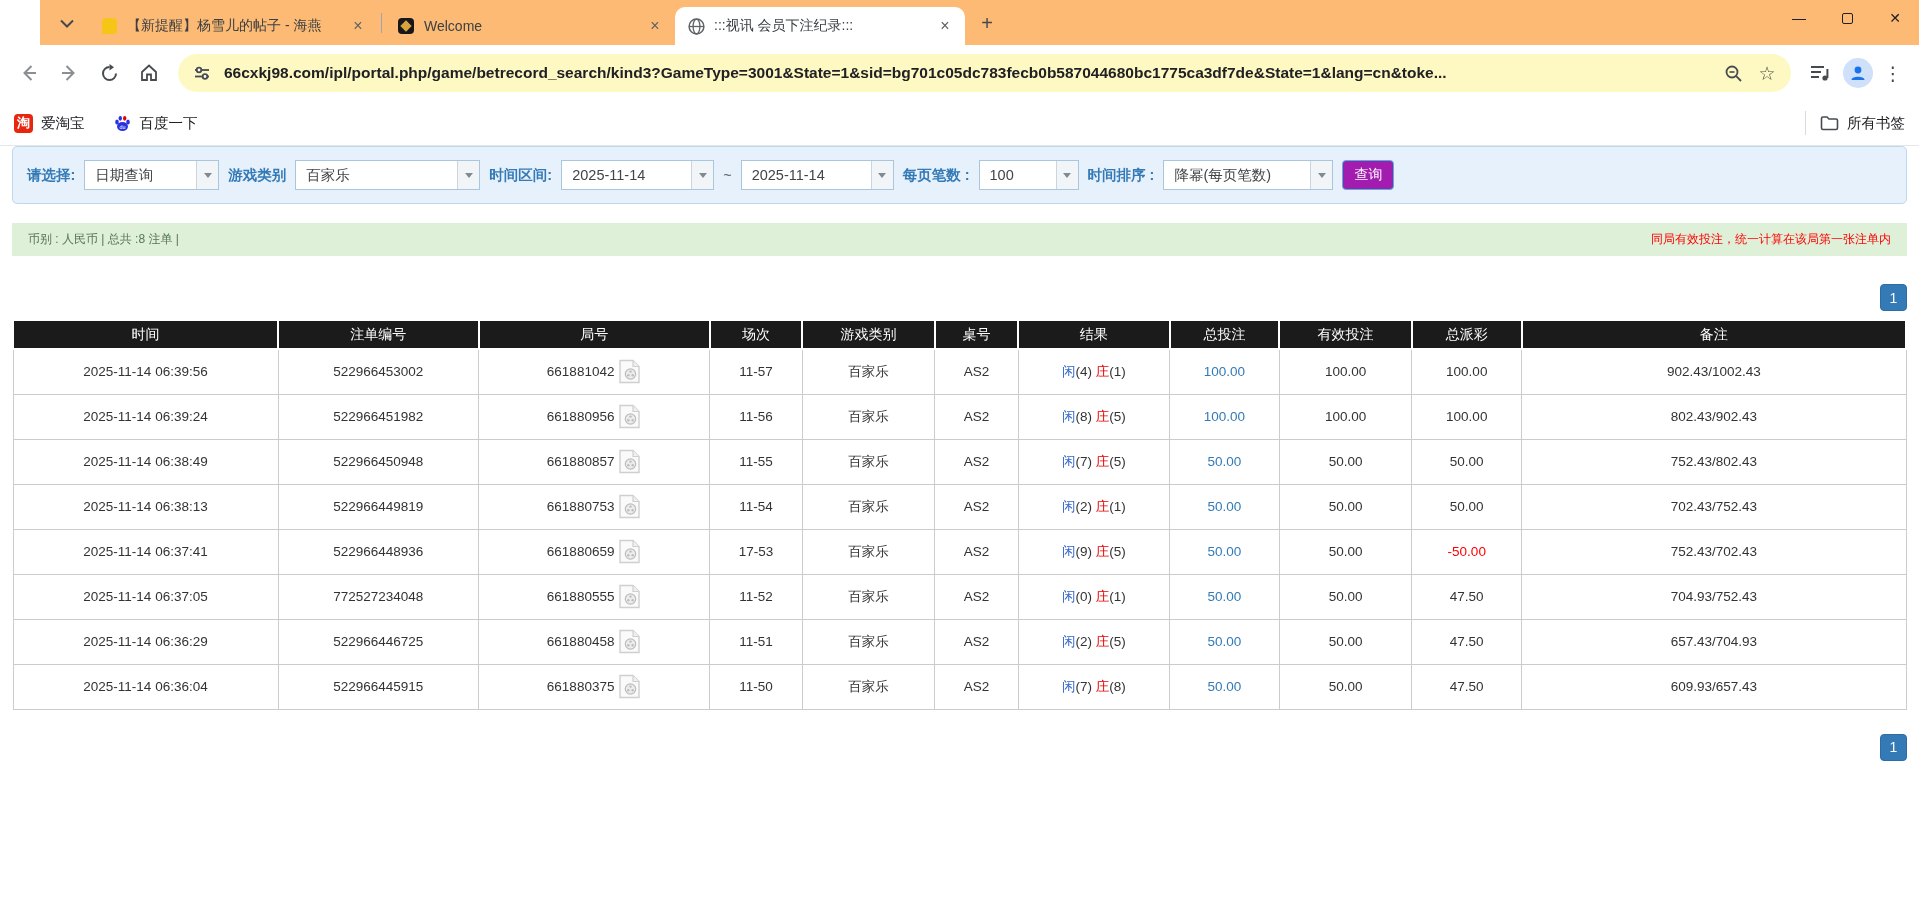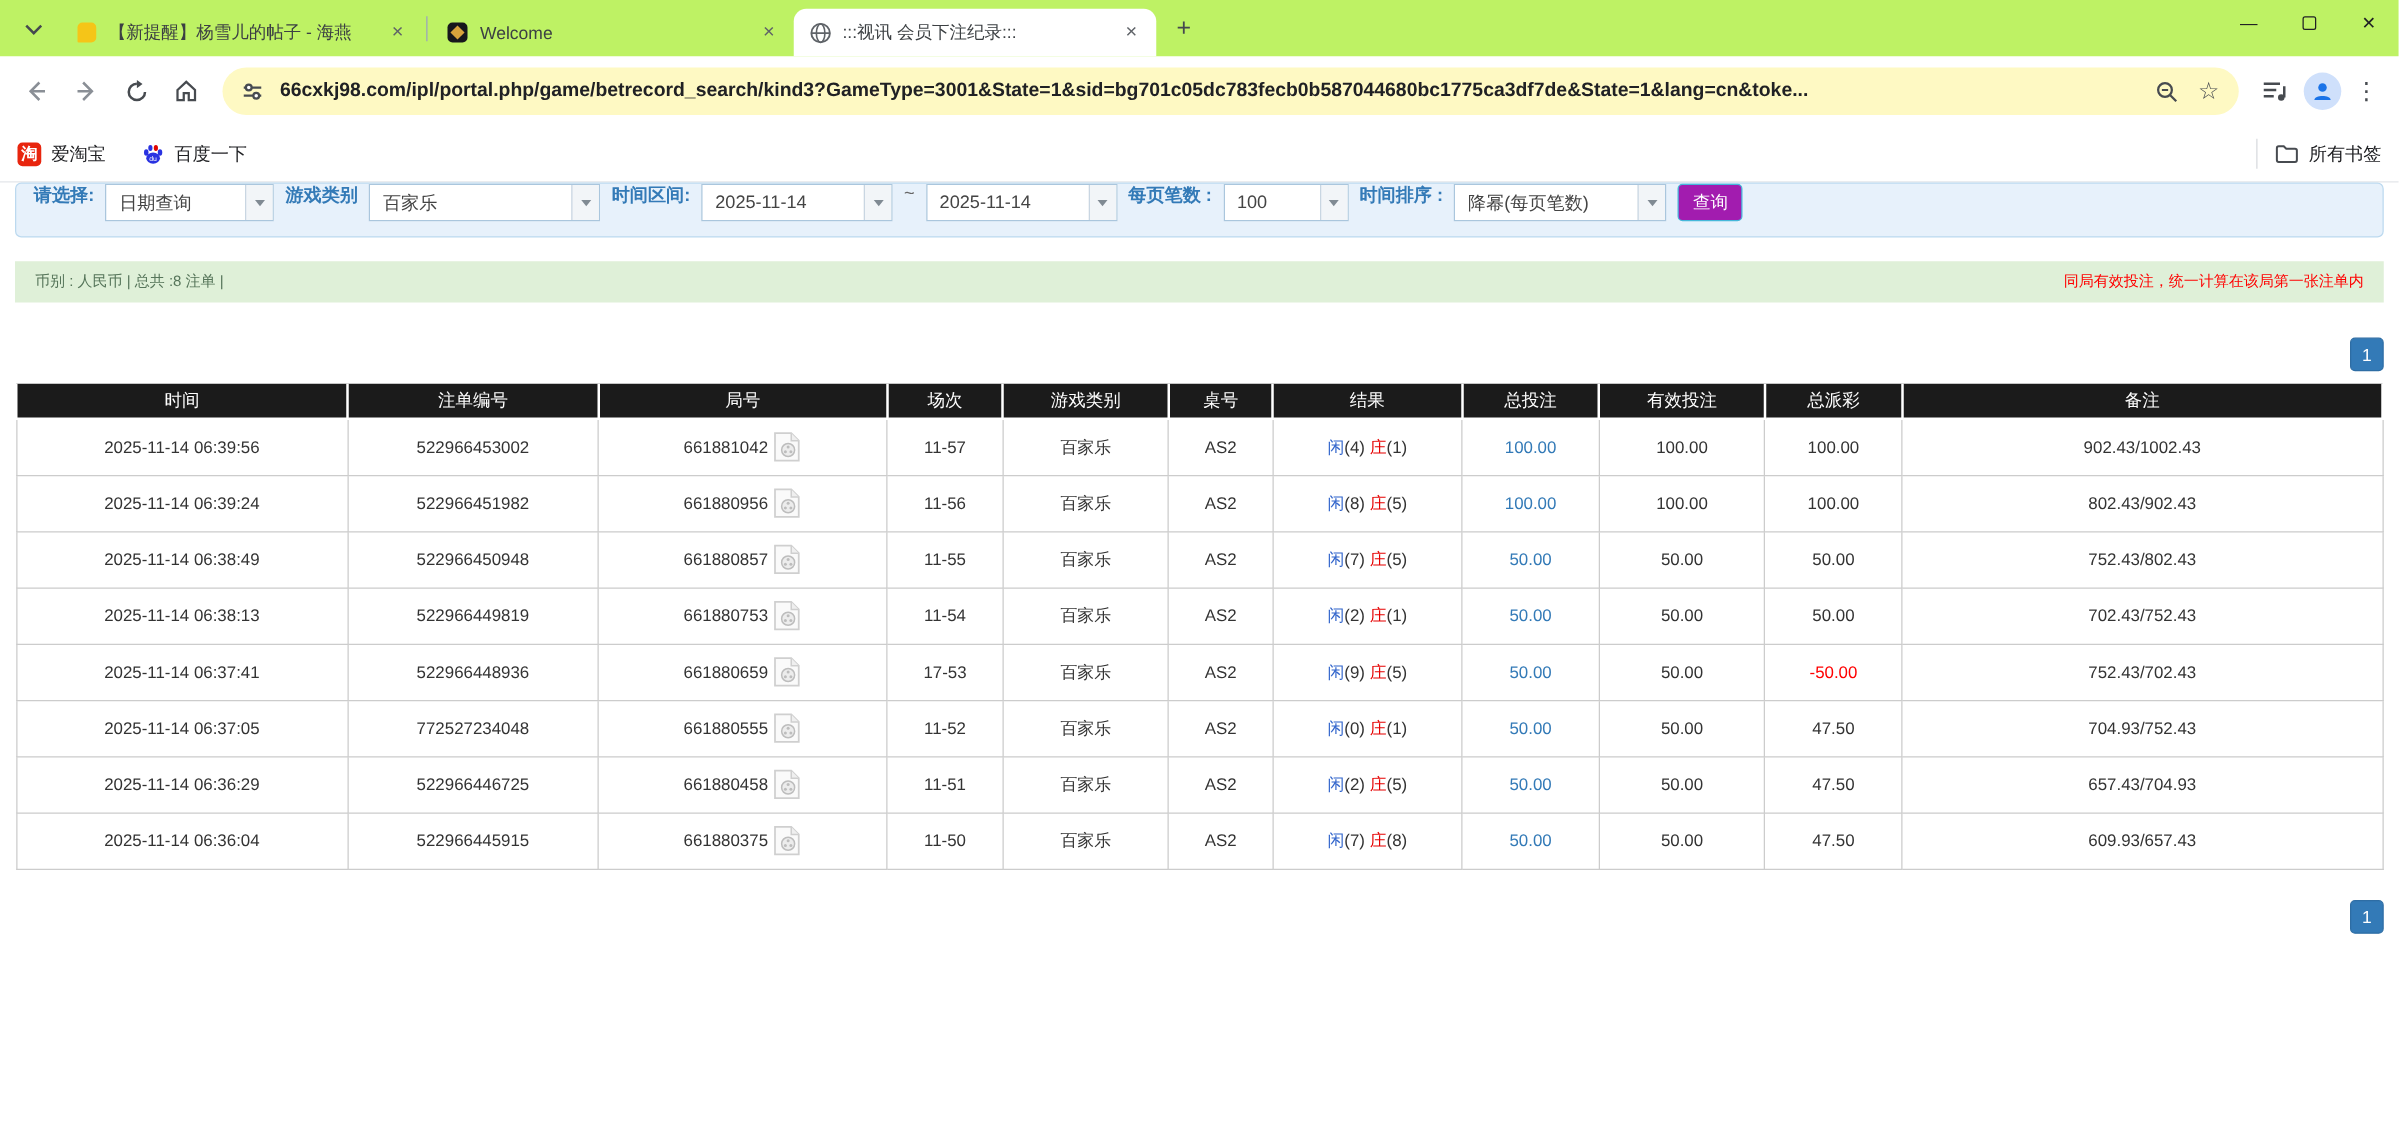--- a/index.html
+++ b/index.html
@@ -1,20 +1,20 @@
 <!DOCTYPE html>
 <html><head>
 <meta charset="utf-8">
 <style>
   * { margin:0; padding:0; box-sizing:border-box; }
   html,body { width:1919px; height:913px; overflow:hidden; background:#fff;
               font-family:"Liberation Sans","DejaVu Sans",sans-serif; }
 
   
-  .tabstrip { height:45px; background:#bef264; display:flex; align-items:flex-end; position:relative; }
+  .tabstrip { height:45px; background:#fdba74; display:flex; align-items:flex-end; position:relative;margin-left:40px; }
   .tab-search { width:34px; height:34px; margin:0 4px 5px 10px; display:flex; align-items:center; justify-content:center;
                 border-radius:50%; color:#45494f; }
   .tab { width:290px; height:38px; margin-bottom:0; display:flex; align-items:center; gap:9px;
          padding:0 10px 0 12px; border-radius:10px 10px 0 0; color:#3c4043; font-size:14px; position:relative; }
   .tab.active { background:#fff; }
   .tab .title { flex:1; white-space:nowrap; overflow:hidden; }
   .tab .close { width:20px; height:20px; border-radius:50%; display:flex; align-items:center; justify-content:center;
                 font-size:16px; color:#5f6368; }
   .tab-divider { width:1px; height:20px; background:#9aa4bd; margin:0 3px 12px 3px; }
   .favicon { width:18px; height:18px; flex:0 0 auto; display:flex; align-items:center; justify-content:center; }
@@ -43,22 +43,22 @@
   .bm-item { display:flex; align-items:center; gap:8px; margin-right:28px; }
   .bm-ico-tb { width:19px; height:19px; background:#e8250e; border-radius:4px; color:#fff; font-size:13px; font-weight:bold;
                display:flex; align-items:center; justify-content:center; }
   .bm-spacer { flex:1; }
   .bm-right { display:flex; align-items:center; gap:8px; border-left:1px solid #d8dade; padding-left:14px; height:24px; }
 
   
   .content { padding:0 12px; }
   .page-title { font-size:20px; color:#3b3b3b; font-weight:400; margin:22px 0 16px 0; }
 
-  .filterbar { height:44px; background:#e7f1fb; border:1px solid #bcd9ef; border-radius:5px;
-               display:flex; align-items:flex-start; padding:0 14px; gap:9px; font-size:14.5px; }
+  .filterbar { height:58px; background:#e7f1fb; border:1px solid #bcd9ef; border-radius:5px;
+               display:flex; align-items:center; padding:0 14px; gap:9px; font-size:14.5px; }
   .f-label { color:#337ab7; font-weight:bold; white-space:nowrap; }
   .combo { height:30px; background:#fff; border:1px solid #aac6dd; display:flex; align-items:stretch; }
   .combo .val { display:flex; align-items:center; padding:0 10px; color:#444; }
   .combo .arrow { width:22px; border-left:1px solid #c9d6e2; background:#f2f5f8; display:flex; align-items:center; justify-content:center; }
   .tri { width:0; height:0; border-left:4px solid transparent; border-right:4px solid transparent; border-top:5px solid #808a93; }
   .btn-search { height:30px; padding:0 11px; background:#a21caf; color:#fff; border:1px solid #46b8da; border-radius:4px;
                 font-size:14px; display:flex; align-items:center; }
 
   .infobar { height:33px; margin-top:19px; background:#dff0d8; display:flex; align-items:center;
              padding:0 16px; font-size:12px; }

